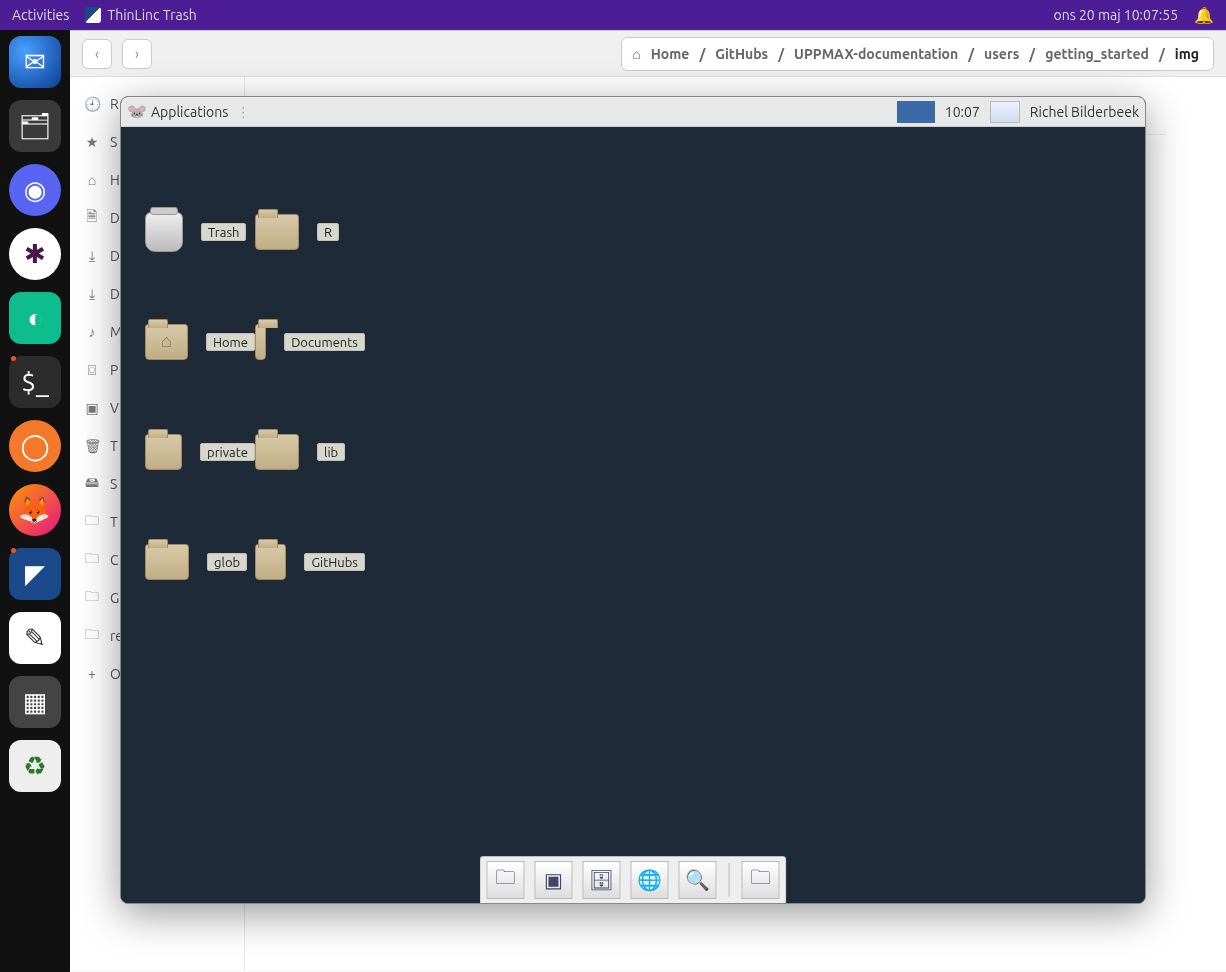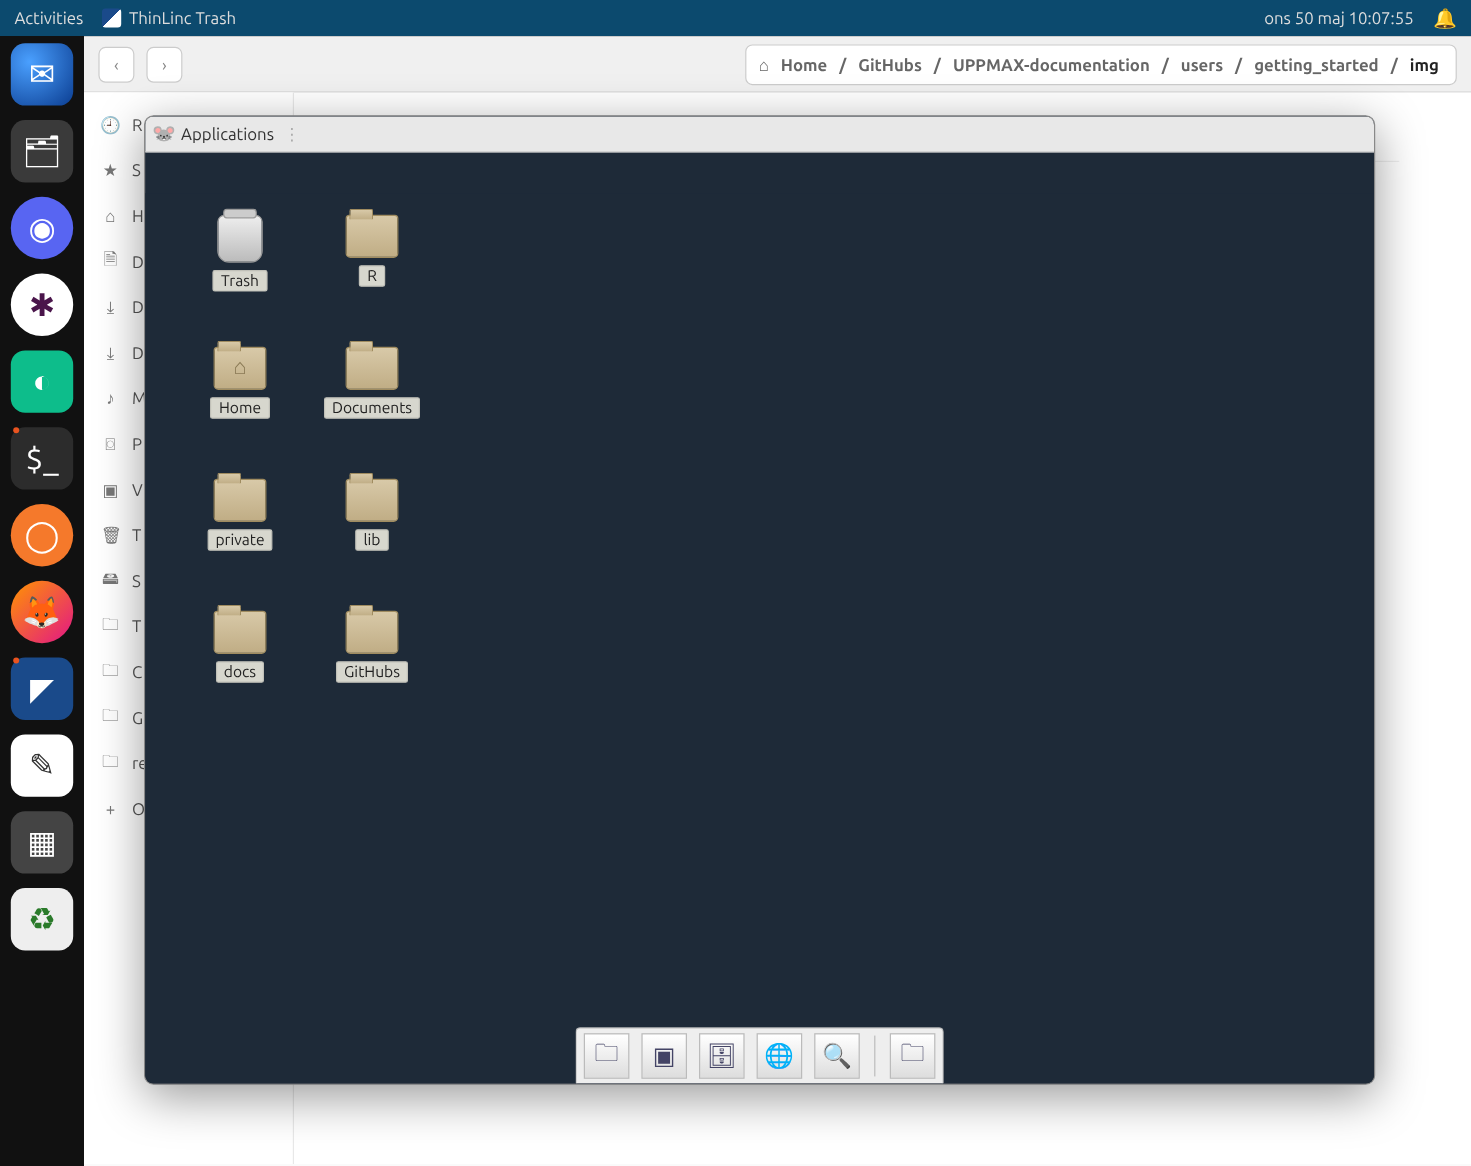--- a/index.html
+++ b/index.html
@@ -8,21 +8,21 @@
     font-size: 14px;
     width: 1226px;
     height: 972px;
     background: #fafafa;
     overflow: hidden;
     position: relative;
   }
   
   .topbar {
     height: 30px;
-    background: #0c4a6e;
+    background: #4c1d95;
     color: #ddd;
     display: flex;
     align-items: center;
     padding: 0 12px;
     font-size: 14px;
     gap: 16px;
   }
   .topbar .spacer { flex: 1; }
   .topbar .app { display: flex; align-items: center; gap: 6px; }
   .topbar .bell { font-size: 16px; }
@@ -133,21 +133,21 @@
     position: absolute; left:0; right:0; top:64px; bottom:0;
     background: #1e2a38;
   }
   .tl-icongrid {
     padding: 18px 24px;
     display: grid;
     grid-template-columns: 110px 110px;
     grid-auto-rows: 106px;
     gap: 4px 0;
   }
-  .deskicon { display:flex; flex-direction:column; align-items:center; gap:6px; }
+  .deskicon { display:flex; flex-direction:row; align-items:center; gap:18px; }
   .deskicon .label {
     background: #d7d7ce; color:#222; padding:1px 6px; font-size:13px; border-radius:2px;
     border: 1px solid #c0c0b8;
   }
   .folder {
     width:44px; height:36px; background: linear-gradient(#d8c9a8,#c0ad85);
     border-radius: 3px 3px 4px 4px; position:relative; border:1px solid #a08c60;
   }
   .folder::before {
     content:""; position:absolute; top:-6px; left:2px; width:18px; height:8px;
@@ -185,21 +185,21 @@
 </head>
 <body>
 
 <div class="topbar">
   <span>Activities</span>
   <div class="app">
     <span class="tl-appicon"></span>
     <span>ThinLinc Trash</span>
   </div>
   <div class="spacer"></div>
-  <span>ons 50 maj  10:07:55</span>
+  <span>ons 20 maj  10:07:55</span>
   <span class="bell">🔔</span>
 </div>
 
 <div class="dock">
   <div class="dockicon tb">✉</div>
   <div class="dockicon files">🗂</div>
   <div class="dockicon discord">◉</div>
   <div class="dockicon slack">✱</div>
   <div class="dockicon element">◐</div>
   <div style="position:relative">
@@ -319,20 +319,26 @@
   </div>
 </div>
 
 <div class="tlwindow">
   <div class="tl-menubar">
     <div class="apps">
       <span class="mouse-ic">🐭</span>
       <span>Applications</span>
     </div>
     <span style="color:#aaa">⋮</span>
+    <div class="right">
+      <div class="bluebox"></div>
+      <span>10:07</span>
+      <div class="diskbox"></div>
+      <span>Richel Bilderbeek</span>
+    </div>
   </div>
   <div class="tl-desktop">
     <div class="tl-icongrid" id="tl-grid">
         <div class="deskicon">
           <div class="trashcan"></div>
           <span class="label">Trash</span>
         </div>
         <div class="deskicon">
           <div class="folder"></div>
           <span class="label">R</span>
@@ -348,21 +354,21 @@
         <div class="deskicon">
           <div class="folder"></div>
           <span class="label">private</span>
         </div>
         <div class="deskicon">
           <div class="folder"></div>
           <span class="label">lib</span>
         </div>
         <div class="deskicon">
           <div class="folder"></div>
-          <span class="label">docs</span>
+          <span class="label">glob</span>
         </div>
         <div class="deskicon">
           <div class="folder"></div>
           <span class="label">GitHubs</span>
         </div>
         <div></div>
       </div>
     <div class="tl-dock">
       <div class="dicon">🗀</div>
       <div class="dicon">▣</div>

